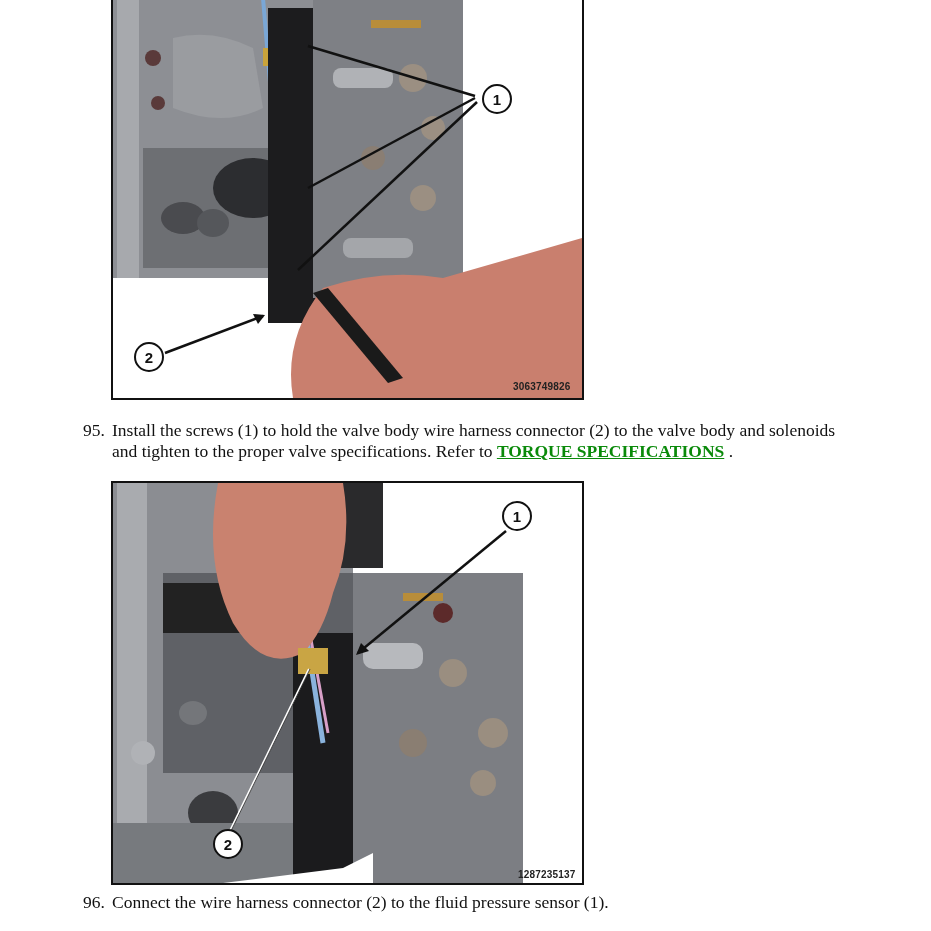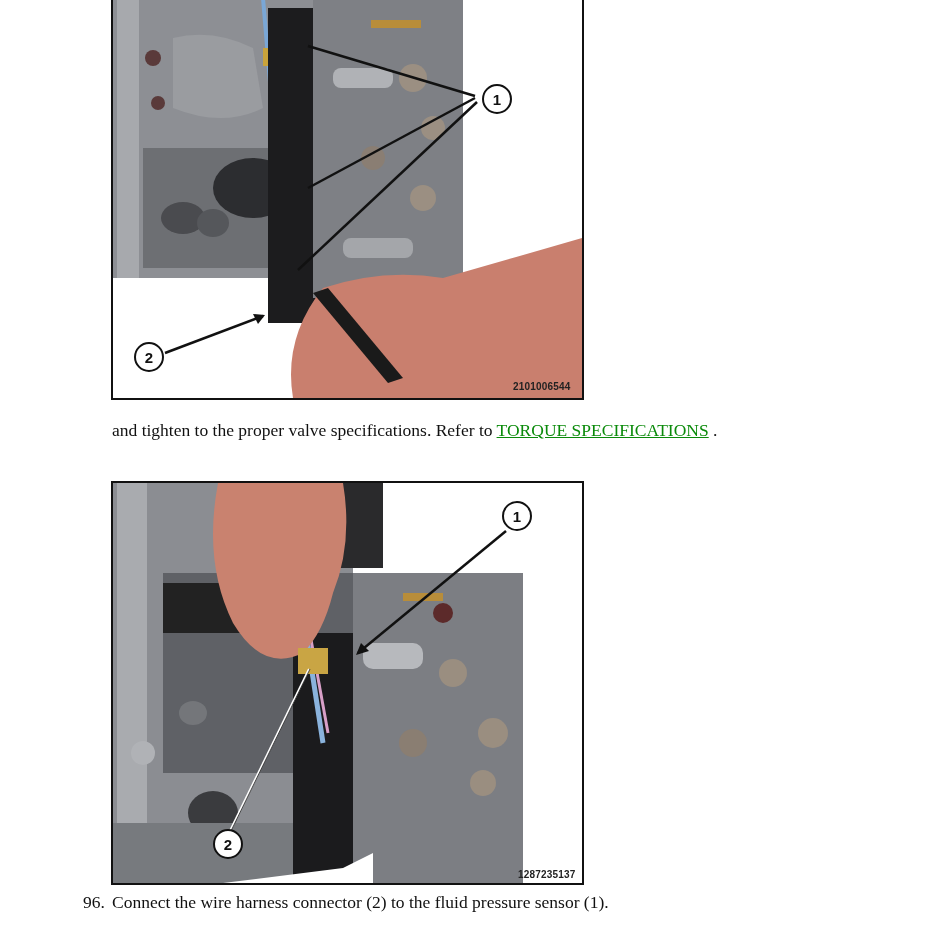--- a/index.html
+++ b/index.html
@@ -13,21 +13,21 @@
   .photo { position:absolute; inset:0; }
   .label-id { position:absolute; font-family:"Liberation Sans","DejaVu Sans",sans-serif; font-weight:bold;
               font-size:10px; color:#222; letter-spacing:0.2px; }
   .callout { position:absolute; width:30px; height:30px; border:2px solid #111; border-radius:50%;
              background:#fff; box-sizing:border-box; display:flex; align-items:center; justify-content:center;
              font-family:"Liberation Sans","DejaVu Sans",sans-serif; font-weight:bold; font-size:15px; color:#111; }
 
   .step { position:absolute; left:83px; font-size:17.5px; line-height:21px; }
   .step .num { display:inline-block; width:29px; }
   .step .cont { padding-left:29px; }
-  .link { color:#0a8a0a; font-weight:normal; text-decoration:underline; }
+  .link { color:#0a8a0a; font-weight:bold; text-decoration:underline; }
   #step95 { top:420px; width:830px; }
   #step96 { top:892px; width:700px; }
   svg { display:block; }
 </style>
 </head>
 <body>
 
 <div id="fig1" class="figure">
   <svg class="photo" width="469" height="400" viewBox="0 0 469 400">
 
@@ -64,24 +64,27 @@
 
     <line x1="195" y1="48" x2="362" y2="98" stroke="#111" stroke-width="2.5"></line>
     <line x1="195" y1="190" x2="362" y2="100" stroke="#111" stroke-width="2.5"></line>
     <line x1="185" y1="272" x2="364" y2="104" stroke="#111" stroke-width="2.5"></line>
 
     <line x1="52" y1="355" x2="150" y2="318" stroke="#111" stroke-width="2.5"></line>
     <polygon points="152,317 140,316 145,326" fill="#111"></polygon>
   </svg>
   <div class="callout" style="left:369px;top:86px;">1</div>
   <div class="callout" style="left:21px;top:344px;">2</div>
-  <div class="label-id" style="left:400px;top:383px;">2101006544</div>
+  <div class="label-id" style="left:400px;top:383px;">3063749826</div>
 </div>
 
 <div id="step95" class="step">
+  <div>
+    <span class="num">95.</span><span>Install the screws (1) to hold the valve body wire harness connector (2) to the valve body and solenoids</span>
+  </div>
   <div class="cont">
     <span>and tighten to the proper valve specifications. Refer to </span><a class="link" href="#">TORQUE SPECIFICATIONS</a><span> .</span>
   </div>
 </div>
 
 <div id="fig2" class="figure">
   <svg class="photo" width="469" height="400" viewBox="0 0 469 400">
 
     <rect x="0" y="0" width="260" height="400" fill="#8b8d92"></rect>
     <rect x="4" y="0" width="30" height="400" fill="#a9abaf"></rect>

